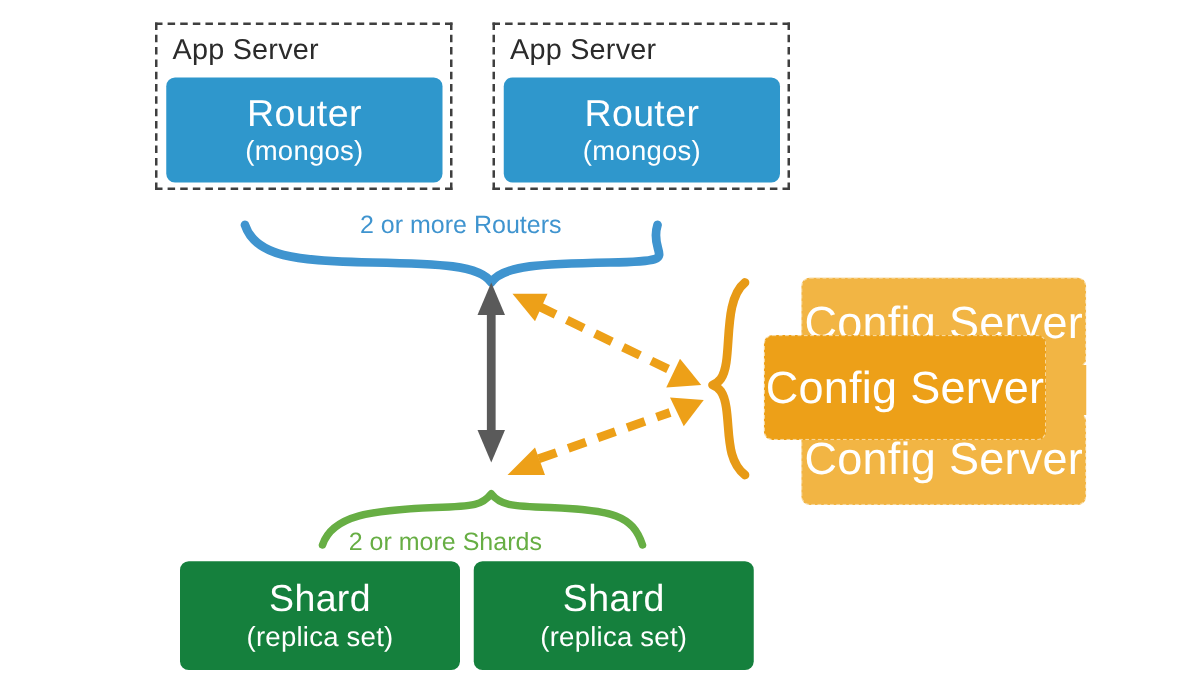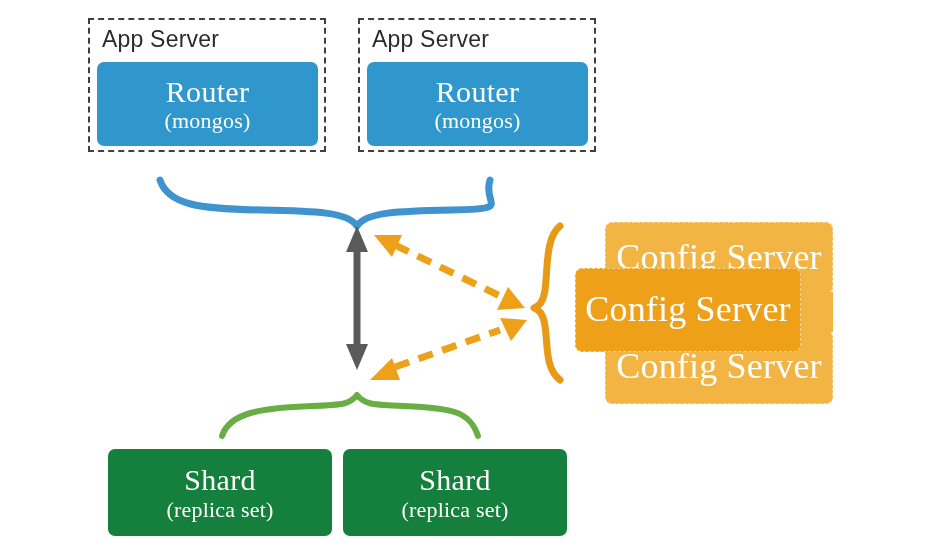--- a/index.html
+++ b/index.html
@@ -11,20 +11,21 @@
     font-family: "Liberation Sans", sans-serif;
     width: 942px;
     height: 549px;
     overflow: hidden;
   }
   #canvas {
     position: relative;
     width: 894px;
     height: 549px;
     background: #ffffff;
+    margin-left: 36px;
   }
 
   
   .app-server {
     position: absolute;
     border: 2px dashed #3f3f3f;
     background: transparent;
     box-sizing: border-box;
   }
   .app-server-label {
@@ -42,21 +43,20 @@
     position: absolute;
     border-radius: 7px;
     box-sizing: border-box;
     display: flex;
     flex-direction: column;
     align-items: center;
     justify-content: center;
     color: #ffffff;
     text-align: center;
     line-height: 1.05;
-    font-family: Liberation Serif, serif;
   }
   .node-title {
     font-size: 30px;
     letter-spacing: 0.3px;
   }
   .node-sub {
     font-size: 22px;
     margin-top: 2px;
     letter-spacing: 0.2px;
   }
@@ -111,22 +111,24 @@
   </div>
 
   <div class="app-server" style="left:358px; top:18px; width:238px; height:134px;">
     <div class="app-server-label">App Server</div>
   </div>
   <div class="node-box router-box" style="left:367px; top:62px; width:221px; height:84px;">
     <div class="node-title">Router</div>
     <div class="node-sub">(mongos)</div>
   </div>
 
+  <div class="caption caption-routers" style="left:252px; top:169px;">2 or more Routers</div>
 
 
+  <div class="caption caption-shards" style="left:243px; top:423px;">2 or more Shards</div>
 
   <div class="node-box config-back" style="left:605px; top:222px; width:228px; height:72px;">
     <div class="config-title">Config Server</div>
   </div>
   <div class="node-box config-back" style="left:605px; top:330px; width:228px; height:74px;">
     <div class="config-title">Config Server</div>
   </div>
 
   <div style="position:absolute; left:605px; top:292px; width:228px; height:40px; background:#f2b544;"></div>
 

